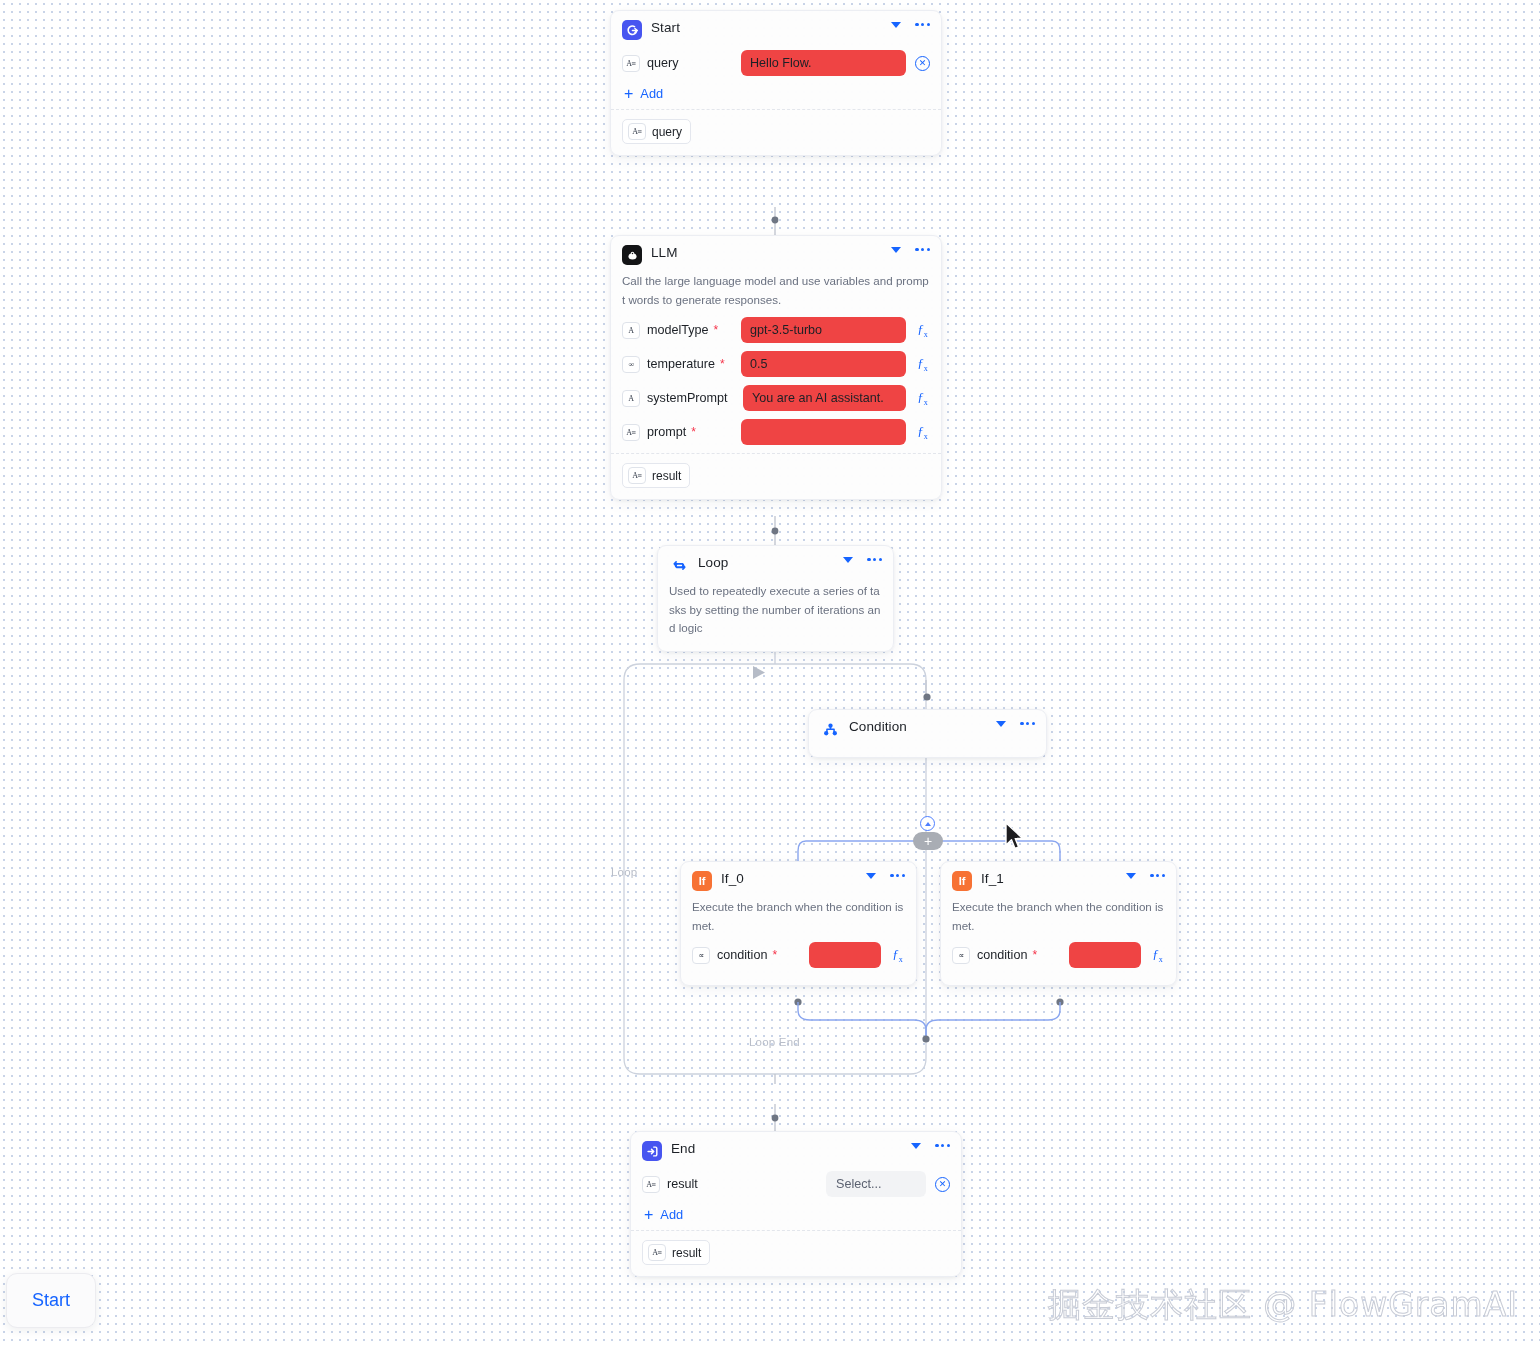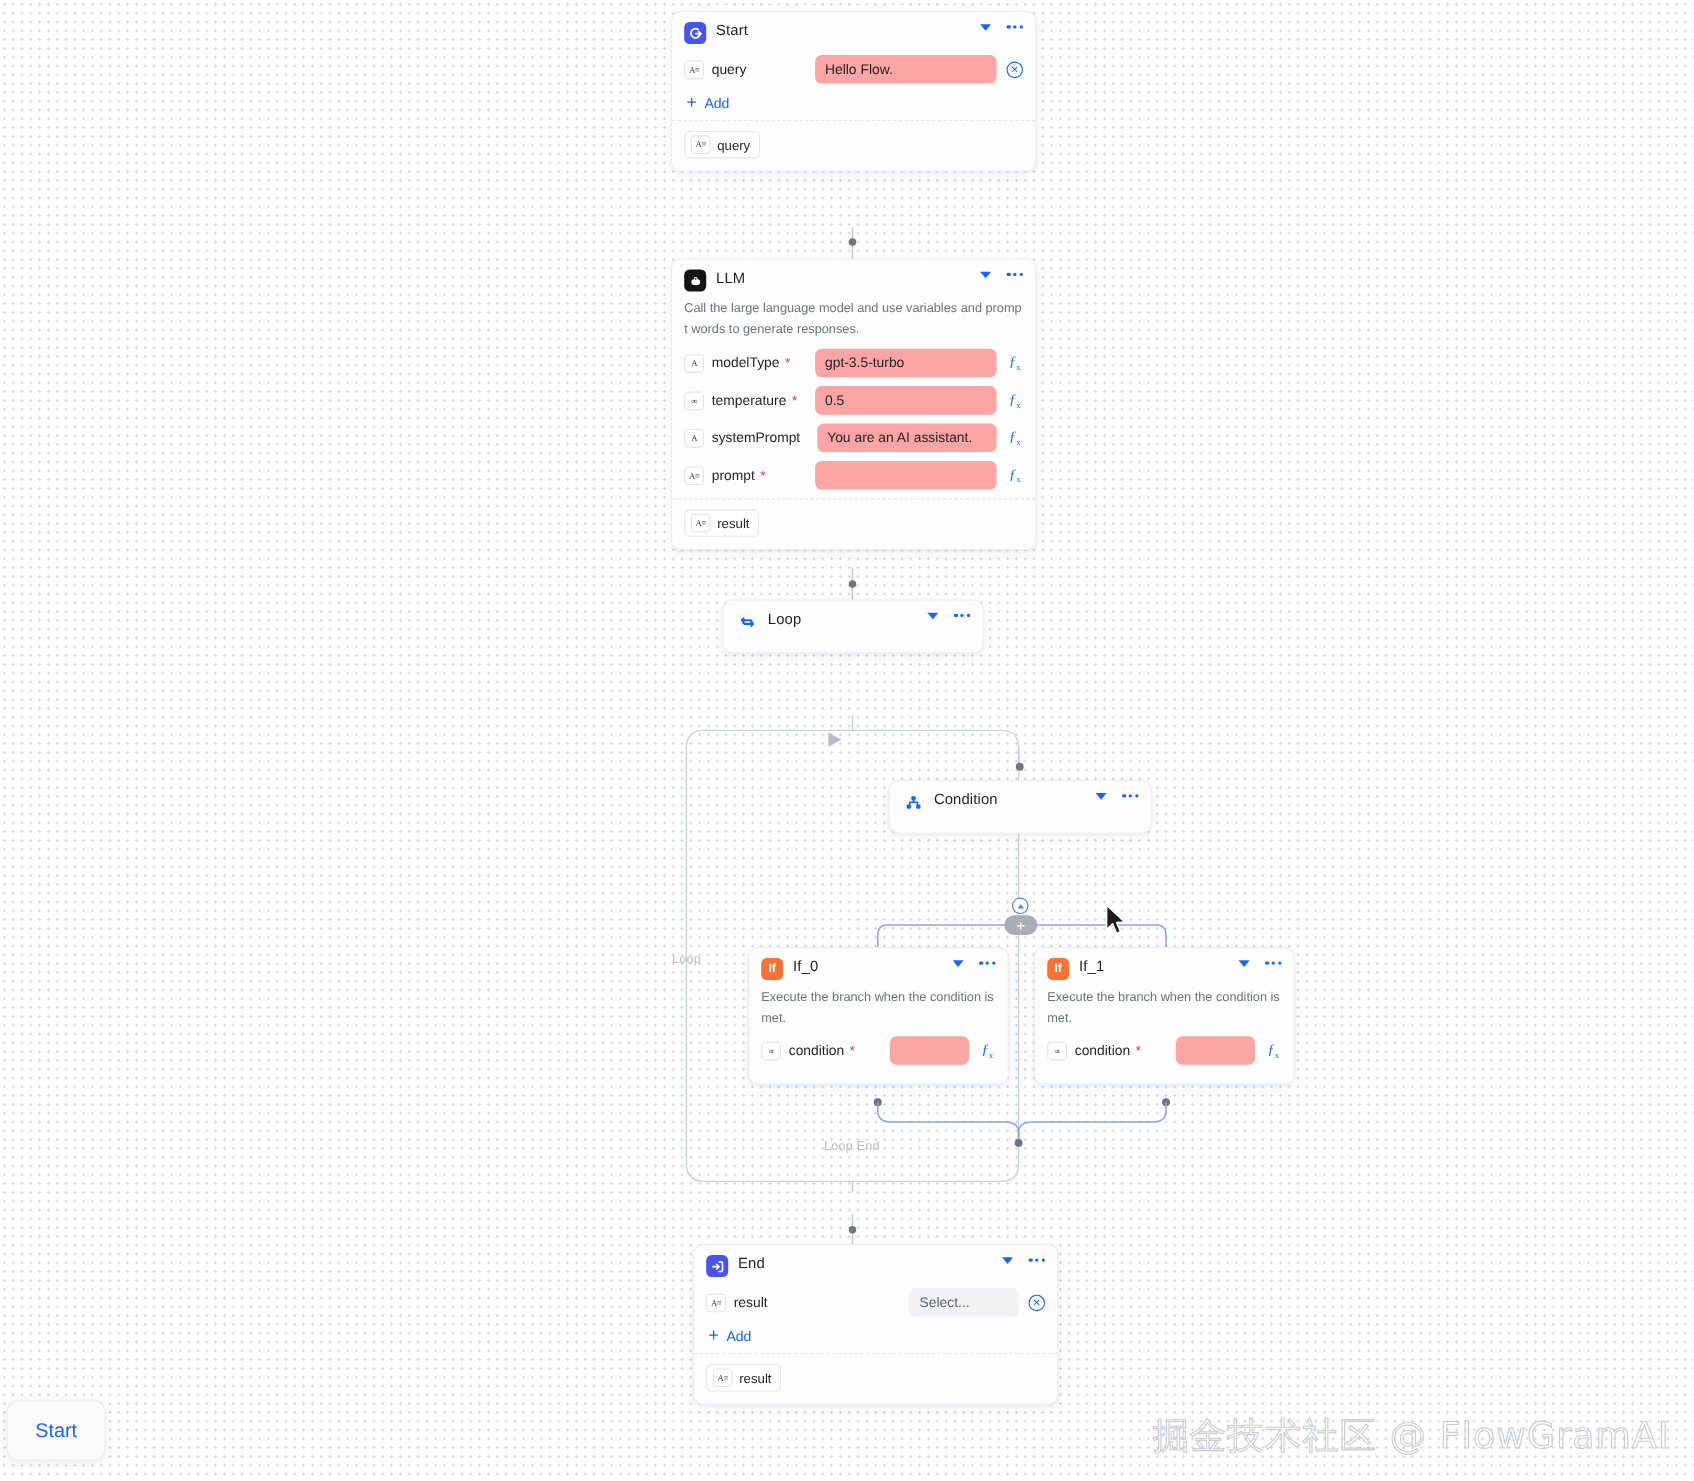--- a/index.html
+++ b/index.html
@@ -63,21 +63,21 @@
   .type-chip {
     width: 18px; height: 17px; border: 1px solid #dfe3ea; border-radius: 4px;
     background: #fff; display: flex; align-items: center; justify-content: center;
     font-size: 8px; color: #333b49; flex: 0 0 auto; margin-right: 7px;
     font-family: "Liberation Serif", serif; letter-spacing: -0.5px;
   }
   .field-name { font-size: 12.6px; color: #1c2026; white-space: nowrap; }
   .req { color: #f5344a; font-size: 12px; margin-left: 5px; line-height: 1; }
   .spacer { flex: 1 1 auto; }
   .val-box {
-    background: #fca5a5; border-radius: 6px; height: 26px;
+    background: #ef4444; border-radius: 6px; height: 26px;
     display: flex; align-items: center; padding: 0 9px;
     font-size: 12.6px; color: #1c2026; white-space: nowrap; overflow: hidden;
     cursor: text;
   }
   .fx {
     font-family: "Liberation Serif", serif; font-style: italic;
     color: #1664ff; font-size: 13px; margin-left: 9px; cursor: pointer;
     flex: 0 0 auto; width: 15px; text-align: center;
   }
   .fx sub { font-size: 8px; font-style: normal; }
@@ -313,20 +313,21 @@
       <span class="node-title">Loop</span>
       <span class="head-ctl">
         <span class="caret"></span>
         <span class="dots">
             <i></i>
             <i></i>
             <i></i>
           </span>
       </span>
     </div>
+    <div class="node-desc" style="margin-bottom:2px;">Used to repeatedly execute a series of tasks by setting the number of iterations and logic</div>
   </div>
 
   <div class="node" style="left:808px; top:709px; width:239px;">
     <div class="node-head">
       <span class="icon-badge" style="background:transparent;">
         <svg width="15" height="15" viewBox="0 0 16 16">
           <circle cx="8" cy="4" r="2.3" fill="#1664ff"></circle>
           <circle cx="3.4" cy="12" r="2.3" fill="#1664ff"></circle>
           <circle cx="12.6" cy="12" r="2.3" fill="#1664ff"></circle>
           <path d="M8 5.6v2.2M8 7.8H4.2M8 7.8h3.8M4.2 7.8v2.2M11.8 7.8v2.2" stroke="#1664ff" stroke-width="1.6" fill="none" stroke-linecap="round"></path>

